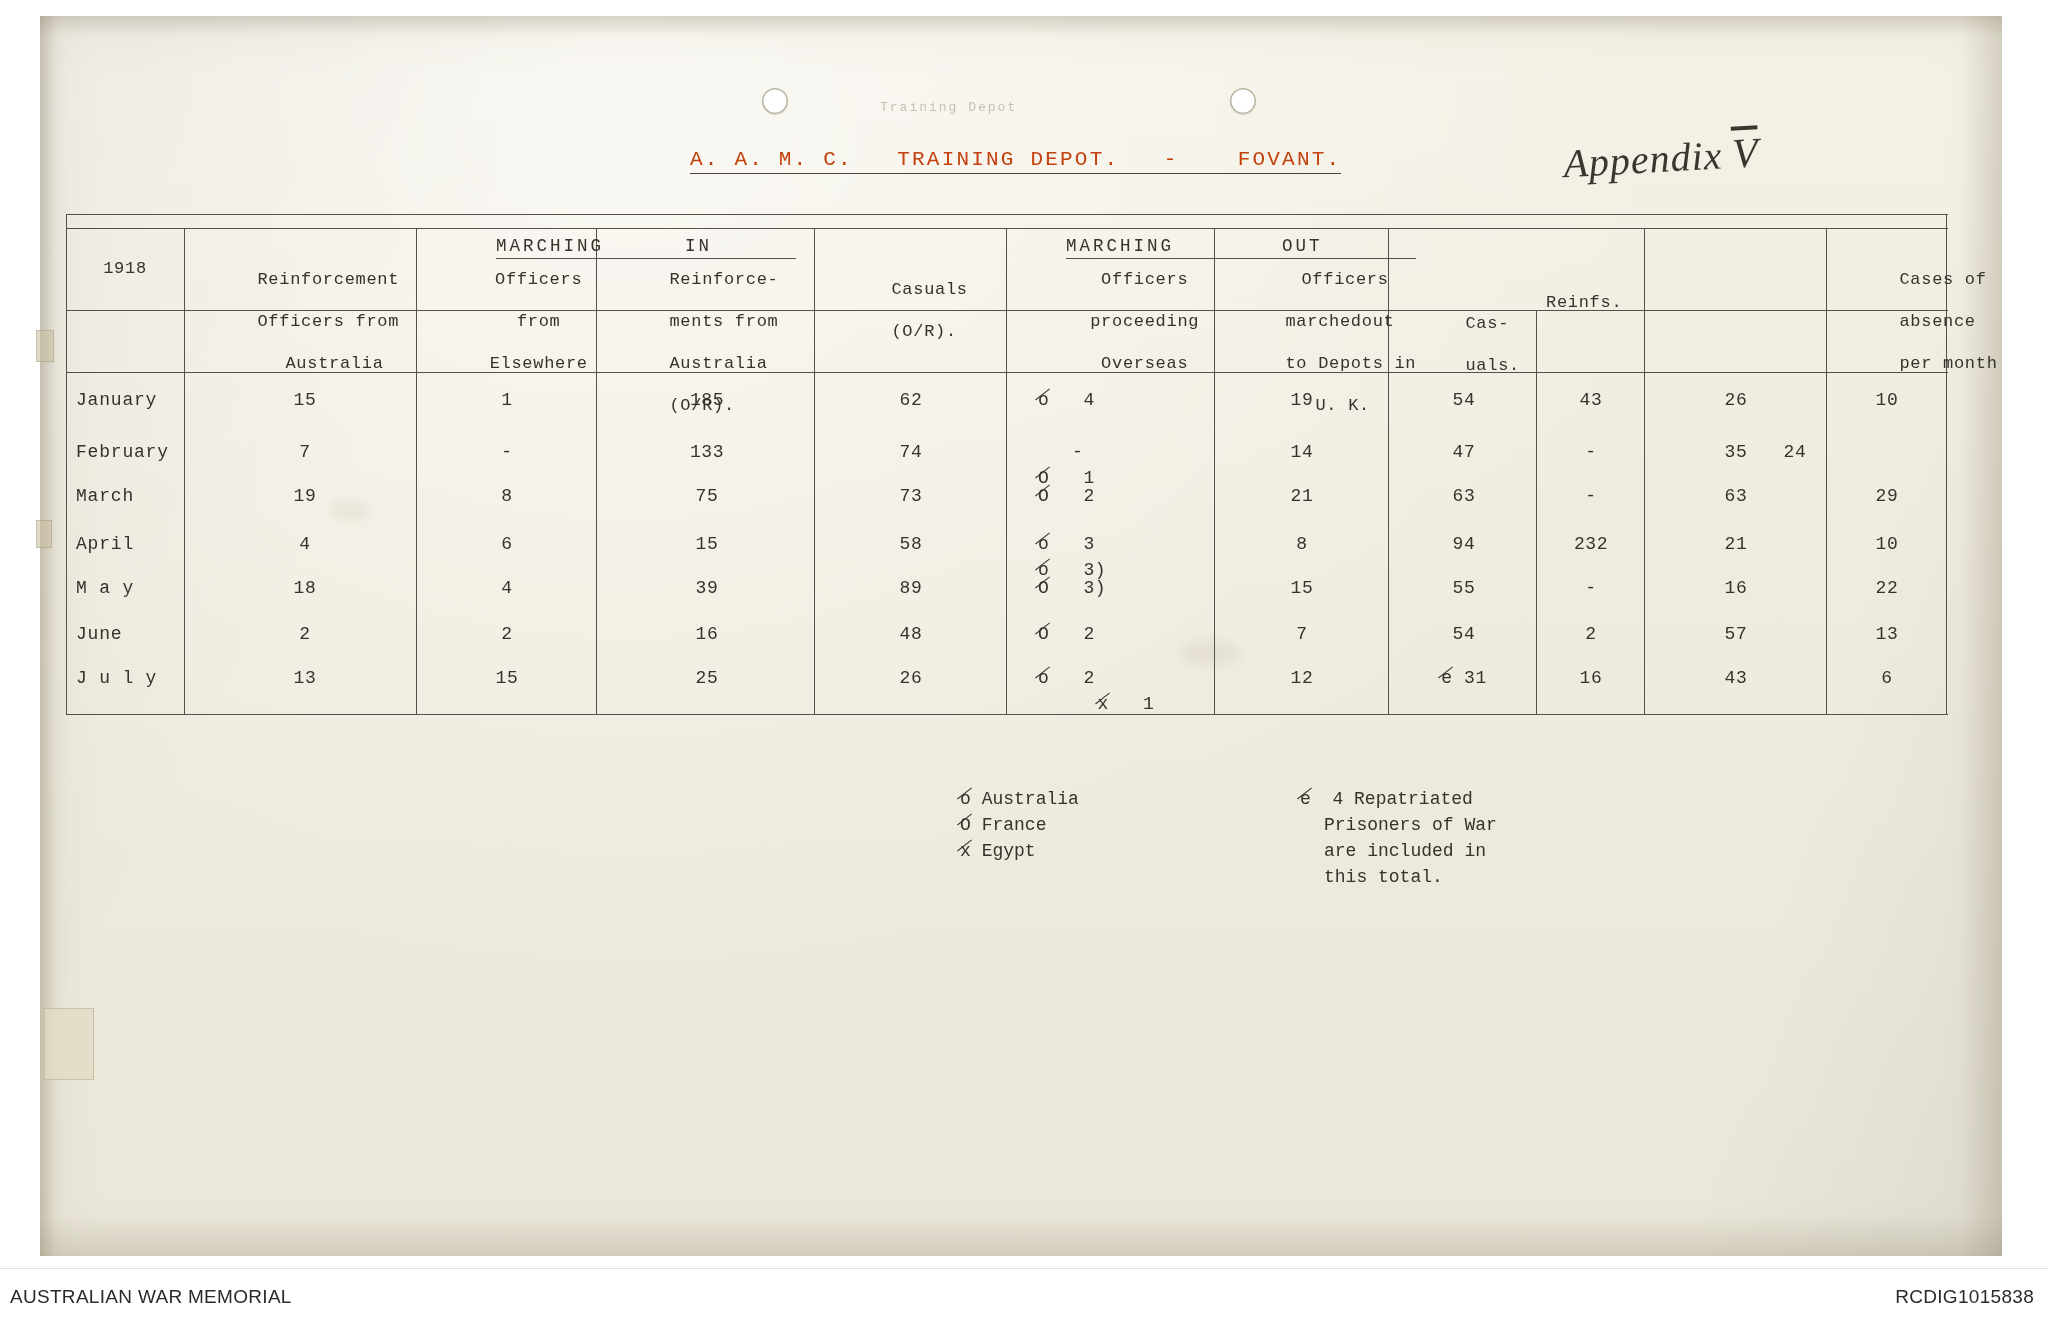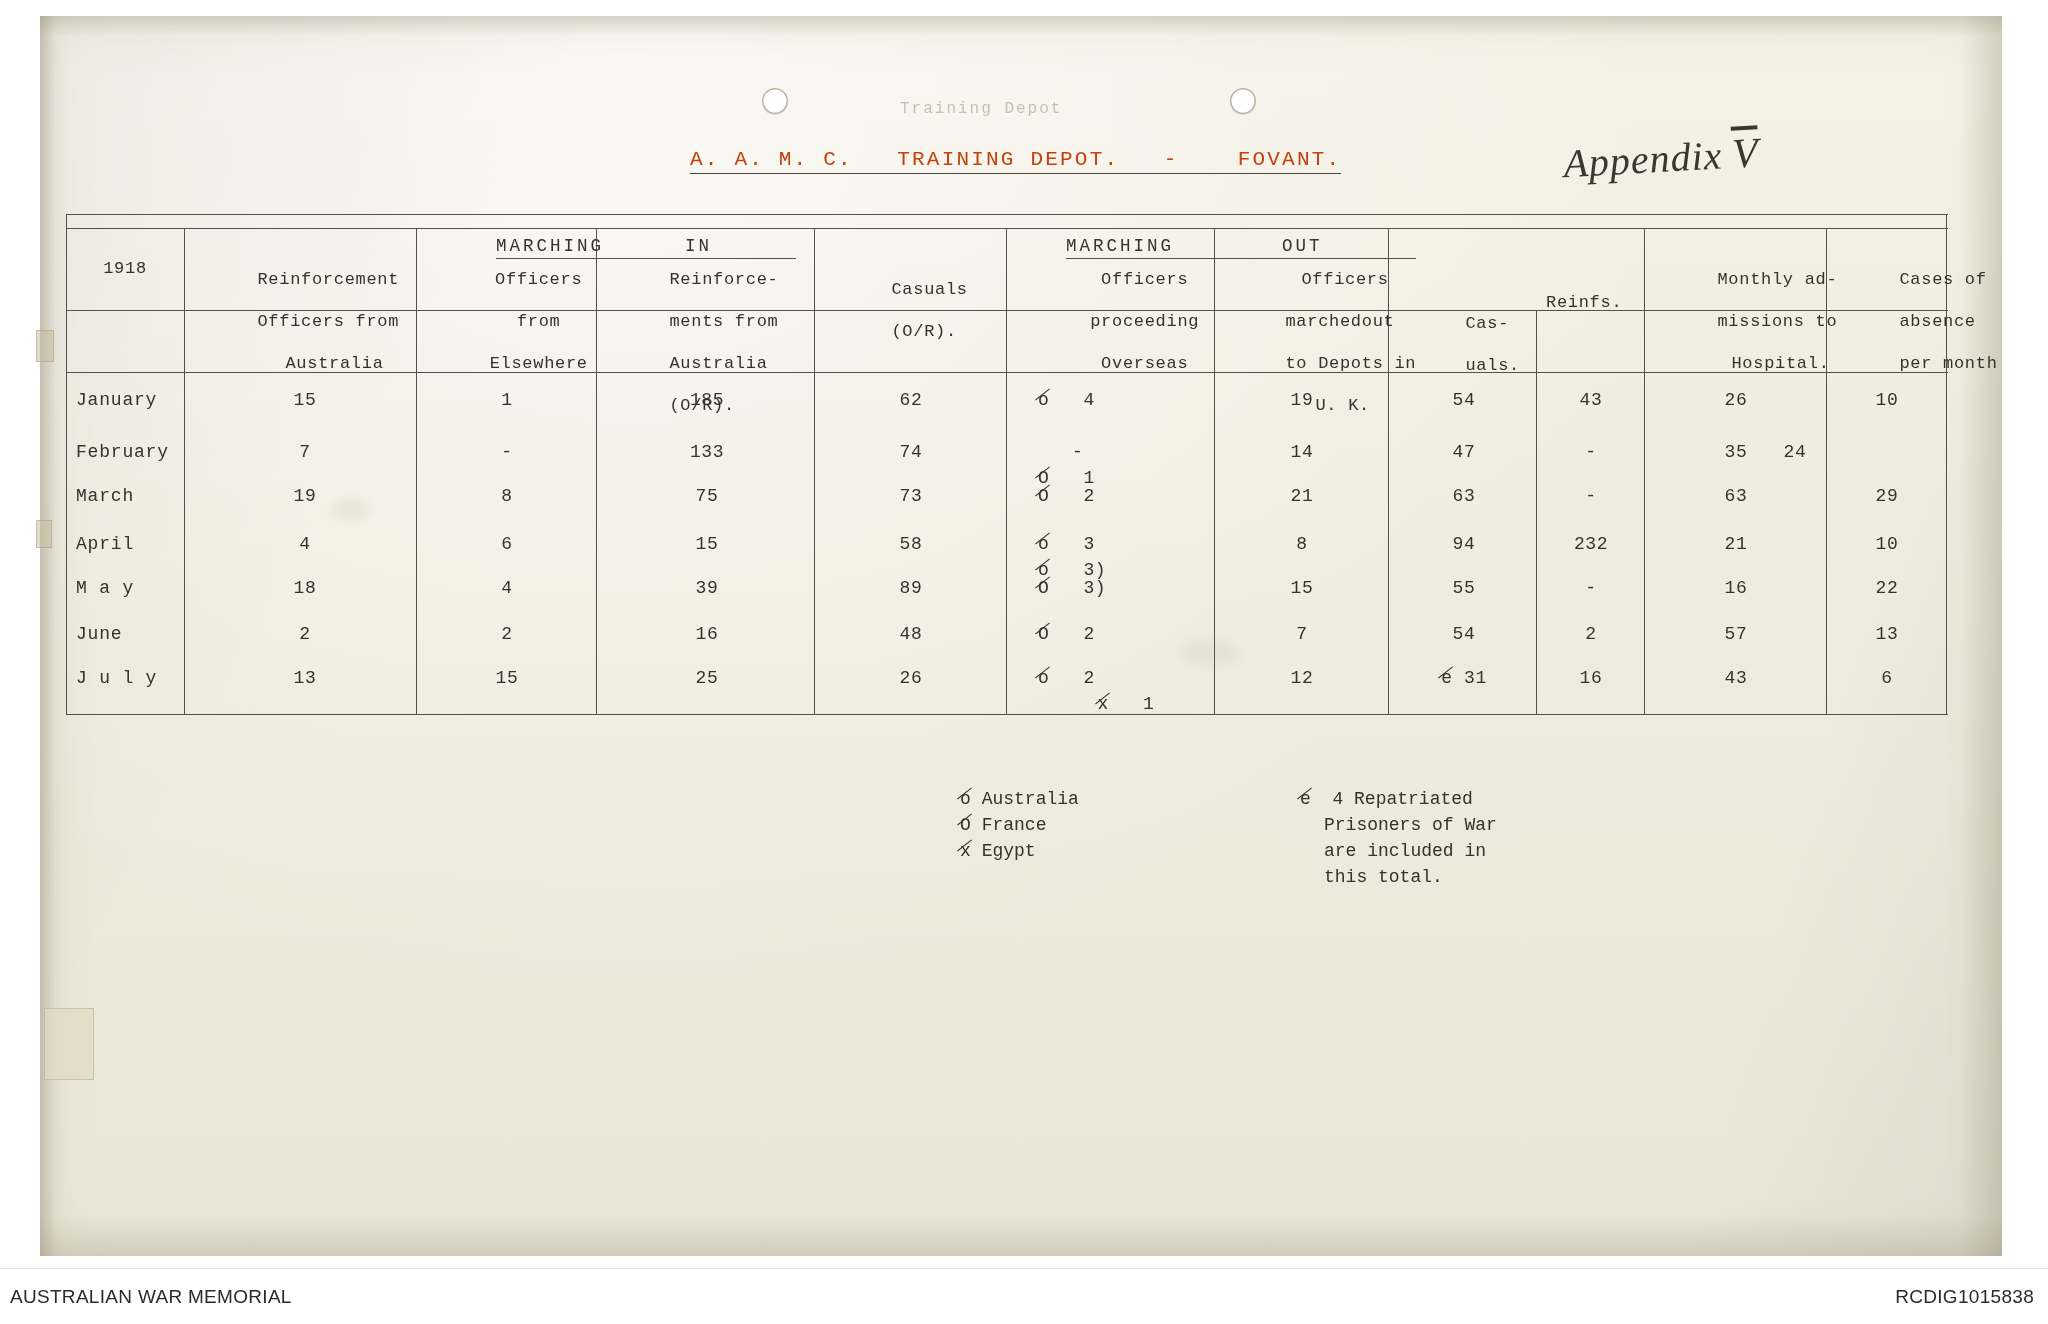--- a/index.html
+++ b/index.html
@@ -108,23 +108,23 @@
   #doc-title {
     left: 690px; top: 148px;
     font-size: 21px;
     letter-spacing: 2.2px;
     border-bottom: 1.5px solid #4a463f;
     padding-bottom: 2px;
   }
   
   .ghost {
     position: absolute;
-    left: 900px; top: 100px;
+    left: 880px; top: 100px;
     font-family: "Liberation Mono", monospace;
-    font-size: 16px;
+    font-size: 13px;
     color: rgba(120,112,98,0.40);
     letter-spacing: 2px;
     white-space: pre;
   }
 
   
   #table-wrap {
     position: absolute;
     left: 66px; top: 214px;
     width: 1882px;
@@ -336,25 +336,20 @@
     </div>
 
 
     <div class="cellbox" style="left:1334px; top:78px; width:130px;">
       <span>Cas-</span><br>
       <span>uals.</span>
     </div>
 
     <div class="cellbox" style="left:1480px; top:78px; width:100px;">Reinfs.</div>
 
-    <div class="cellbox" style="left:1586px; top:34px; width:176px;">
-      <span>Monthly ad-</span><br>
-      <span>missions to</span><br>
-      <span style="padding-left:14px">Hospital.</span>
-    </div>
 
     <div class="cellbox" style="left:1768px; top:34px; width:116px;">
       <span>Cases of</span><br>
       <span>absence</span><br>
       <span>per month</span>
     </div>
 
     <div id="rows-layer">
         <div class="month" style="top: 176px; left: 10px;">January</div>
         <div class="datacell" style="top: 176px; left: 126px; width: 226px;">15</div>

